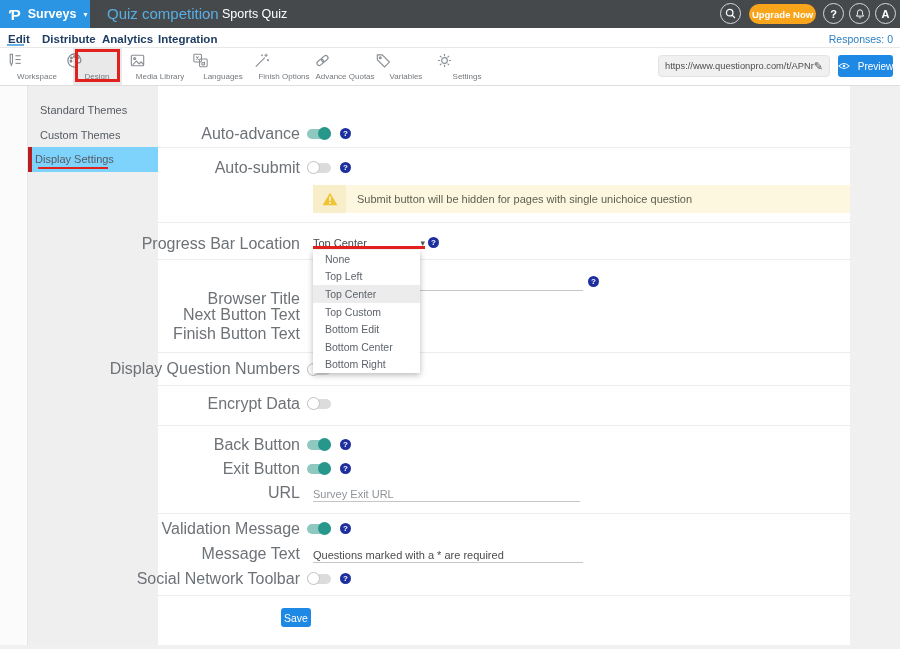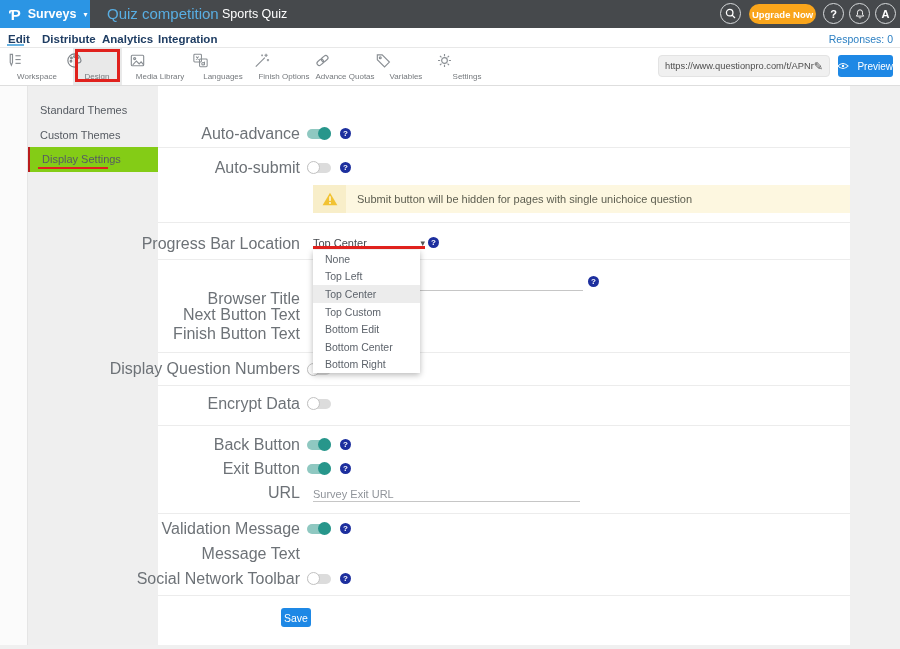--- a/index.html
+++ b/index.html
@@ -35,30 +35,30 @@
   .design-bg { position:absolute; left:73px; top:48px; width:49px; height:37px; background:#e9e9e9; }
   .red-box { position:absolute; left:75px; top:49px; width:45px; height:33px; border:3px solid #e0211d; z-index:6; pointer-events:none; }
   .titem { position:absolute; top:51px; width:64px; text-align:center; cursor:pointer; z-index:2; }
   .titem .ticon { display:block; height:20px; }
   .titem .tlabel { display:block; font-size:8px; color:#75797d; margin-top:1px; }
   .urlfield { position:absolute; left:658px; top:55px; width:172px; height:22px; background:#f0f0f0;
               border:1px solid #e3e3e3; border-radius:4px; display:flex; align-items:center; padding:0 6px; z-index:2; }
   .urltext { flex:1; font-size:9.3px; color:#4e4e4e; white-space:nowrap; overflow:hidden; }
   .urlpencil { font-size:11px; color:#555; cursor:pointer; }
   .preview-btn { position:absolute; left:838px; top:55px; width:55px; height:22px; background:#1e88e5;
-                 border-radius:3px; color:#fff; display:flex; align-items:center; justify-content:flex-end;
+                 border-radius:3px; color:#fff; display:flex; align-items:center; justify-content:center;
                  gap:8px; font-size:10px; cursor:pointer; z-index:2; }
 
   
   .left-strip { position:absolute; left:0; top:86px; width:28px; height:559px; background:#fbfbfb; border-right:1px solid #e5e5e5; }
   .sidebar { position:absolute; left:28px; top:86px; width:130px; height:559px; background:#efefef; }
   .main { position:absolute; left:158px; top:86px; width:692px; height:559px; background:#ffffff; }
   .side-item { position:absolute; left:28px; width:130px; height:25px; line-height:25px; padding-left:12px;
                font-size:11px; color:#565b62; cursor:pointer; }
-  .side-item.active { background:#84cc16; border-left:2px solid #b91c1c; padding-left:12px; }
+  .side-item.active { background:#7dd3fc; border-left:4px solid #b91c1c; padding-left:3px; }
   .side-red-underline { position:absolute; left:38px; top:167px; width:70px; height:2px; background:#e0211d; z-index:3; }
 
   
   .flabel { position:absolute; left:0; width:300px; text-align:right; font-size:16px; color:#6d7277; height:13px; line-height:13px; }
   .dv { position:absolute; left:158px; width:692px; height:1px; background:#ececec; }
   .tg { position:absolute; left:307px; width:24px; height:13px; cursor:pointer; }
   .tg .tr { position:absolute; top:1.5px; left:0; width:24px; height:10px; border-radius:5px; }
   .tg .kn { position:absolute; top:0; width:13px; height:13px; border-radius:50%; }
   .tg.on .tr { background:#8fc8c1; }
   .tg.on .kn { right:0; background:#27968b; }
@@ -352,20 +352,21 @@
   <input class="uinput" style="left: 313px; top: 486px; width: 267px; height: 16px;" placeholder="Survey Exit URL">
 
   <div class="flabel" style="top:522px;">Validation Message</div>
   <div class="tg on" style="top:522px;">
       <span class="tr"></span>
       <span class="kn"></span>
     </div>
   <div class="help" style="left:340px; top:523px;">?</div>
 
   <div class="flabel" style="top:547px;">Message Text</div>
+  <input class="uinput" style="left: 313px; top: 547px; width: 270px; height: 16px;" value="Questions marked with a * are required">
 
   <div class="flabel" style="top:572px;">Social Network Toolbar</div>
   <div class="tg off" style="top:572px;">
       <span class="tr"></span>
       <span class="kn"></span>
     </div>
   <div class="help" style="left:340px; top:573px;">?</div>
 
   <button class="save-btn">Save</button>
 

